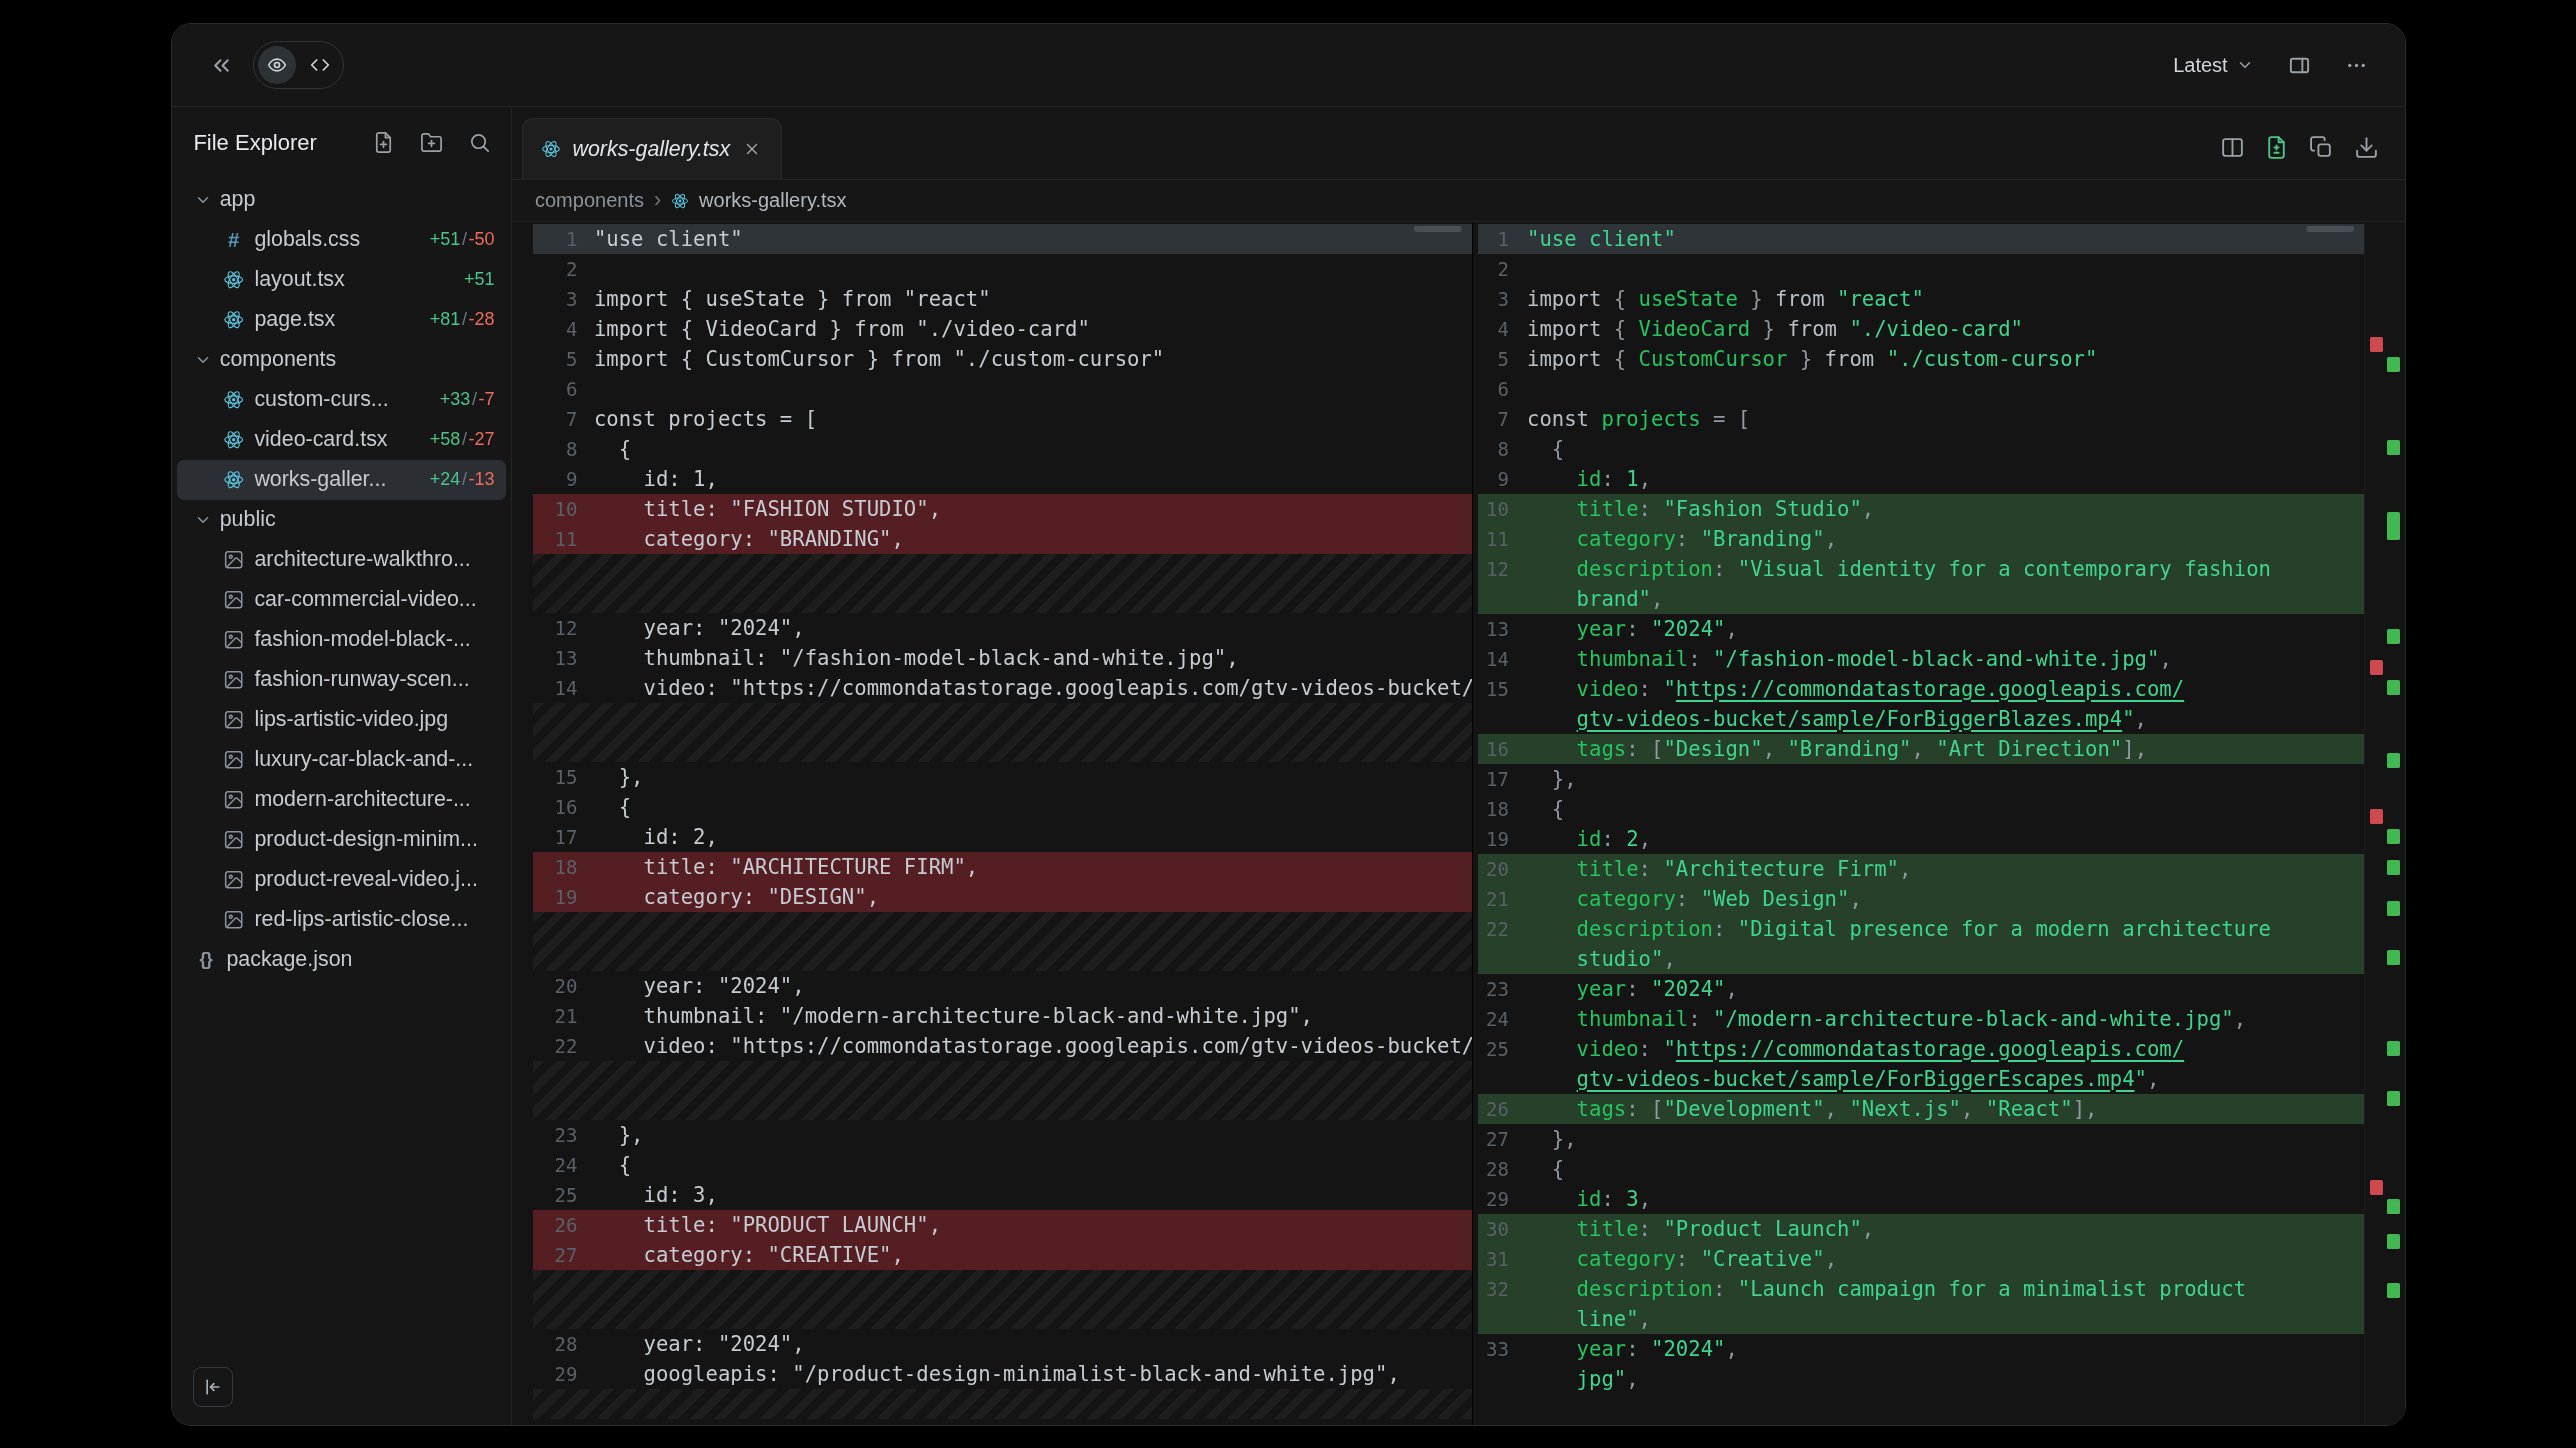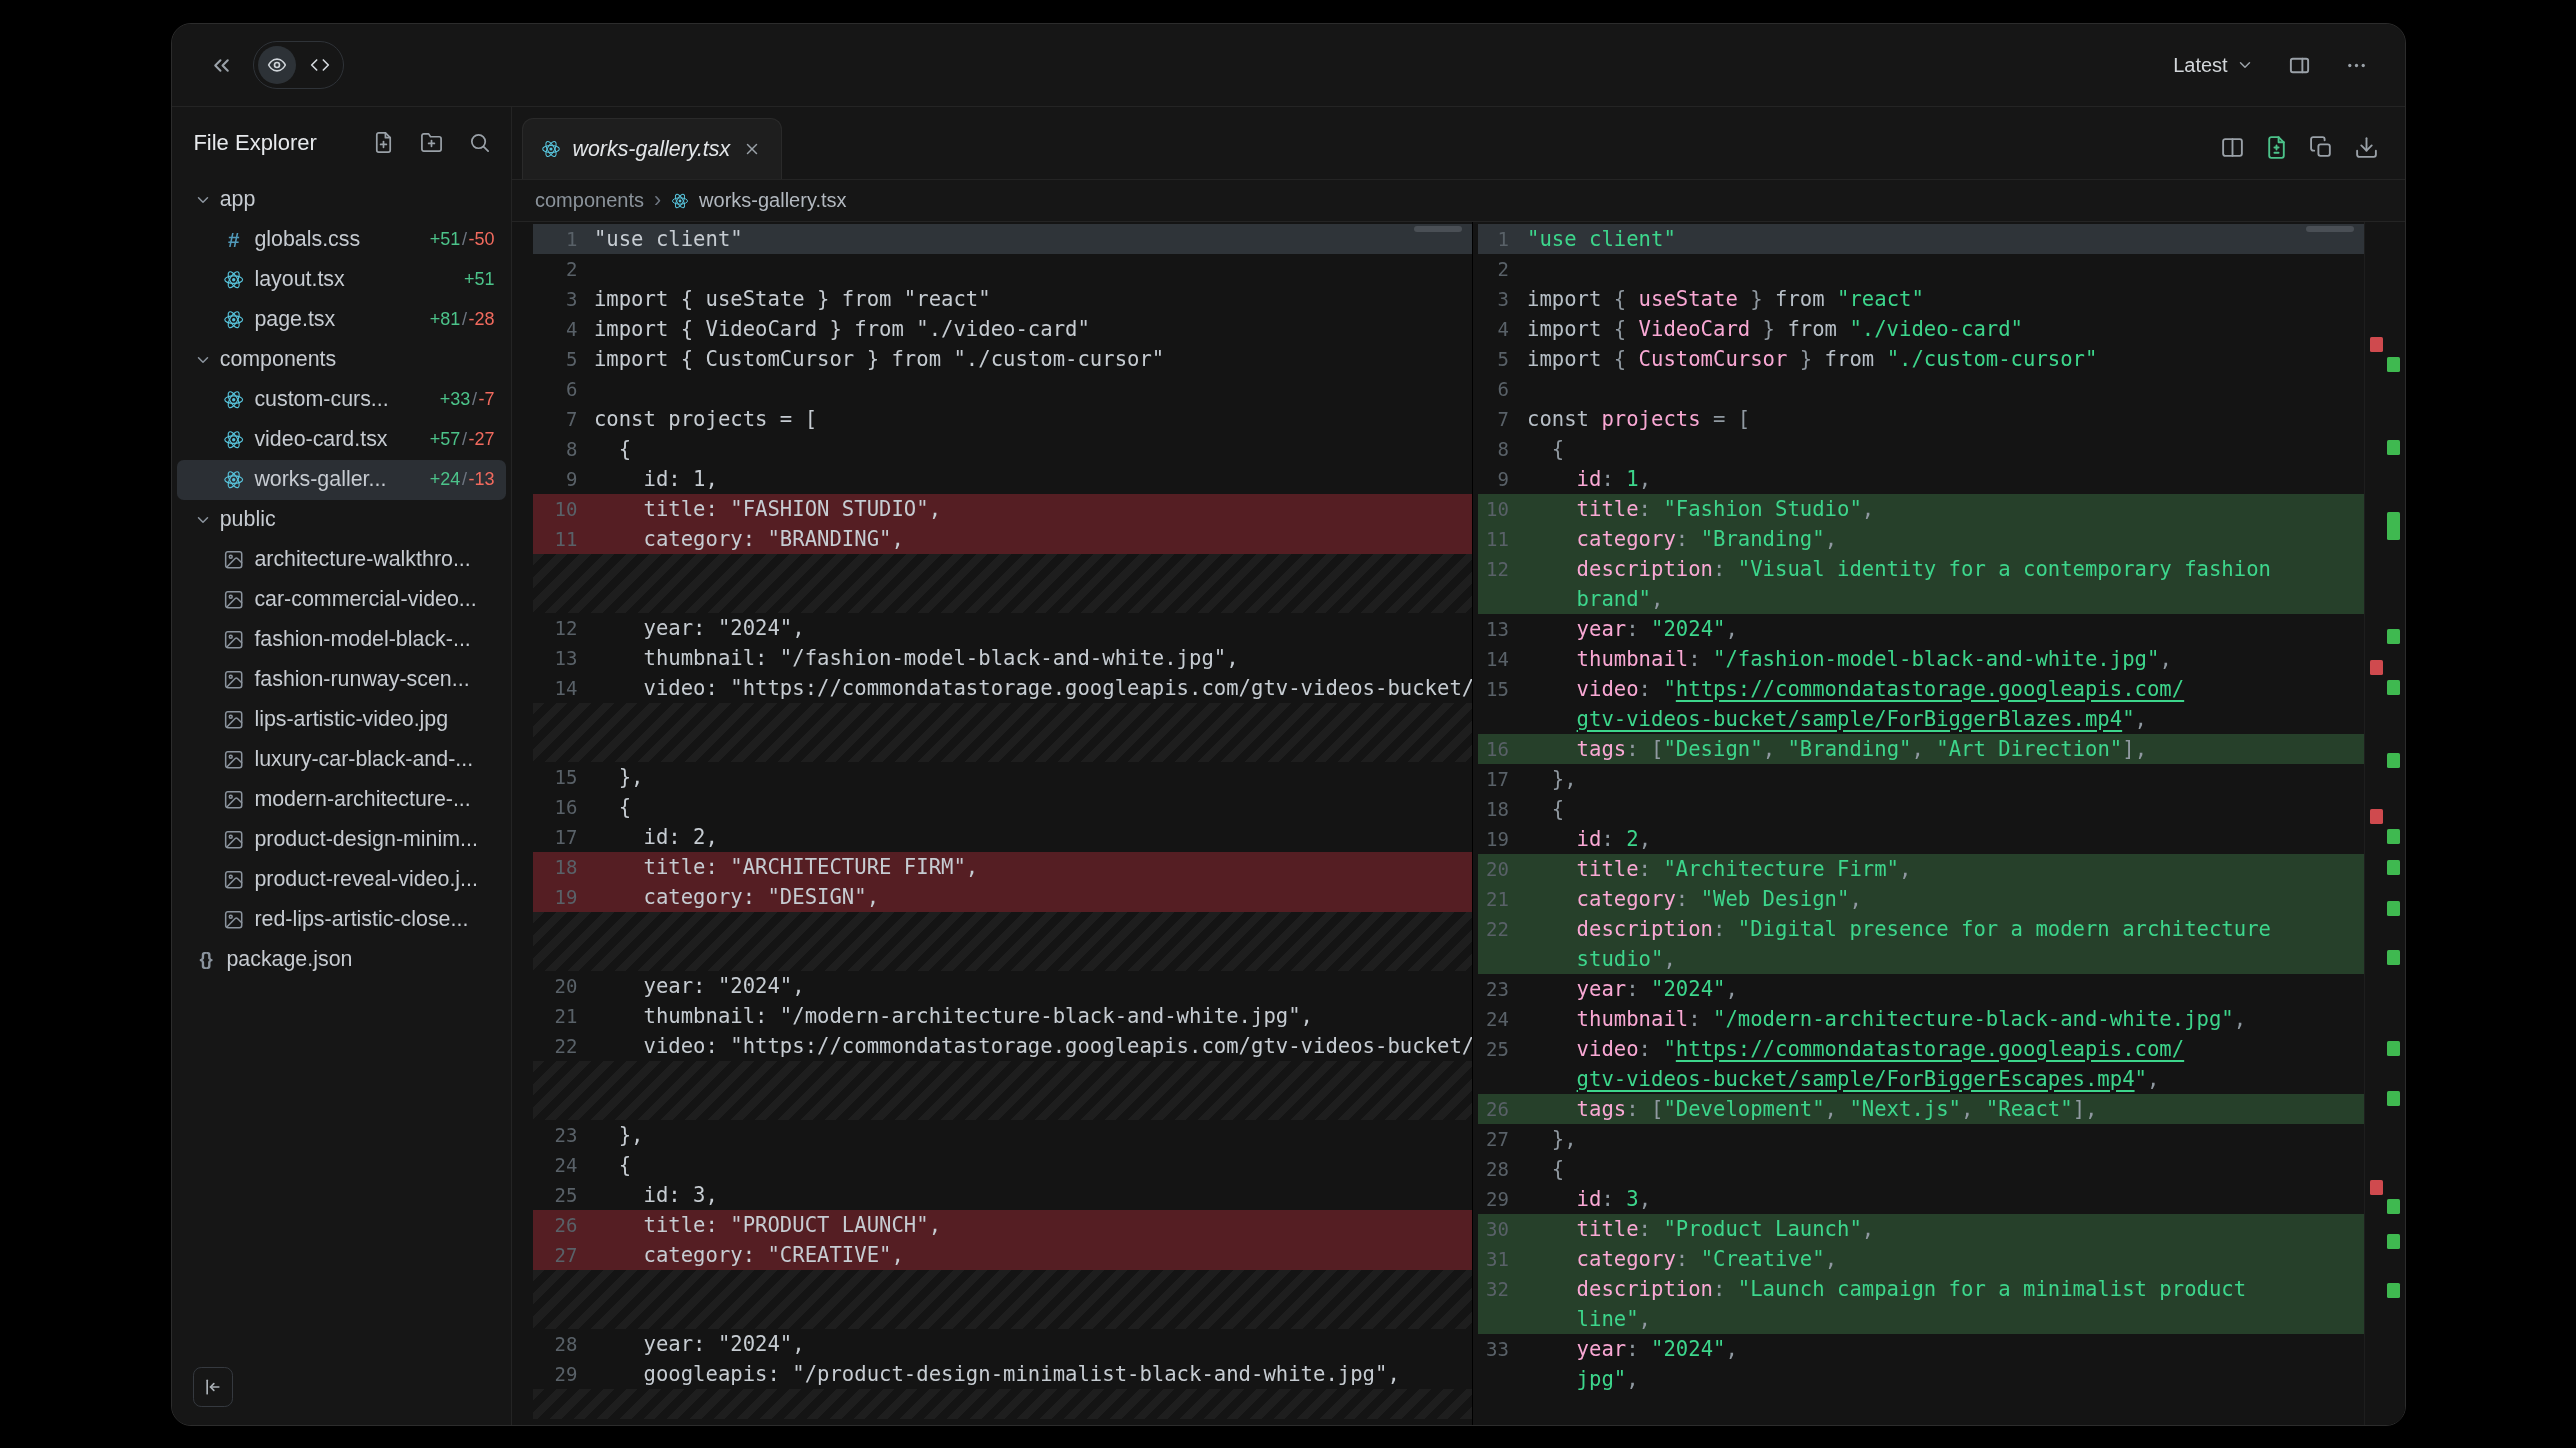--- a/index.html
+++ b/index.html
@@ -67,21 +67,21 @@
   .pane.right .ln{width:31px;}
   .pane.right .cd{padding-left:18px;}
   .cd{flex:1;overflow:hidden;}
   .crow.cur{background:#2f3439;}
   .crow.del{background:#551e23;}
   .crow.add{background:#26402a;}
   .crow.gap{background:repeating-linear-gradient(135deg,#1e1e1e 0 8.2px,#141414 8.2px 16.5px);}
   .tk-t{color:#c6ccd2;}
   .tk-p{color:#9099a1;}
   .tk-k{color:#b7bfc7;}
-  .tk-v{color:#f9a8d4;}
+  .tk-v{color:#22c55e;}
   .tk-s{color:#3dd68c;}
   .tk-n{color:#3dd68c;}
   .tk-u{color:#3dd68c;text-decoration:underline;text-underline-offset:4.1px;}
   .hdash{position:absolute;top:4.1px;right:10px;width:48px;height:5.8px;border-radius:3.3px;background:#4a4f55;z-index:3;}
   .minimap{width:40px;flex:none;position:relative;border-left:0.8px solid #1e1e1e;background:#141414;}
   .mk{position:absolute;width:13px;height:15px;border-radius:1.6px;}
   .mk.g{right:5px;background:#3fb950;}
   .mk.r{left:5px;background:#cf4a4e;}
   
   .icw{display:inline-flex;align-items:center;justify-content:center;flex:none;}
@@ -254,21 +254,21 @@
               <svg viewBox="0 0 24 24">
                 <circle cx="12" cy="12" r="1.9" fill="currentColor"></circle>
                 <g fill="none" stroke="currentColor" stroke-width="1.3">
                   <ellipse cx="12" cy="12" rx="10" ry="4.2"></ellipse>
                   <ellipse cx="12" cy="12" rx="10" ry="4.2" transform="rotate(60 12 12)"></ellipse>
                   <ellipse cx="12" cy="12" rx="10" ry="4.2" transform="rotate(120 12 12)"></ellipse>
                 </g>
               </svg>
             </span>
             <span class="tlabel">video-card.tsx</span>
-            <span class="tstats"><span class="sadd">+57</span><span class="ssl">/</span><span class="sdel">-27</span></span>
+            <span class="tstats"><span class="sadd">+58</span><span class="ssl">/</span><span class="sdel">-27</span></span>
           </div>
           <div class="trow tfile sel">
             <span class="tico c-react">
               <svg viewBox="0 0 24 24">
                 <circle cx="12" cy="12" r="1.9" fill="currentColor"></circle>
                 <g fill="none" stroke="currentColor" stroke-width="1.3">
                   <ellipse cx="12" cy="12" rx="10" ry="4.2"></ellipse>
                   <ellipse cx="12" cy="12" rx="10" ry="4.2" transform="rotate(60 12 12)"></ellipse>
                   <ellipse cx="12" cy="12" rx="10" ry="4.2" transform="rotate(120 12 12)"></ellipse>
                 </g>

